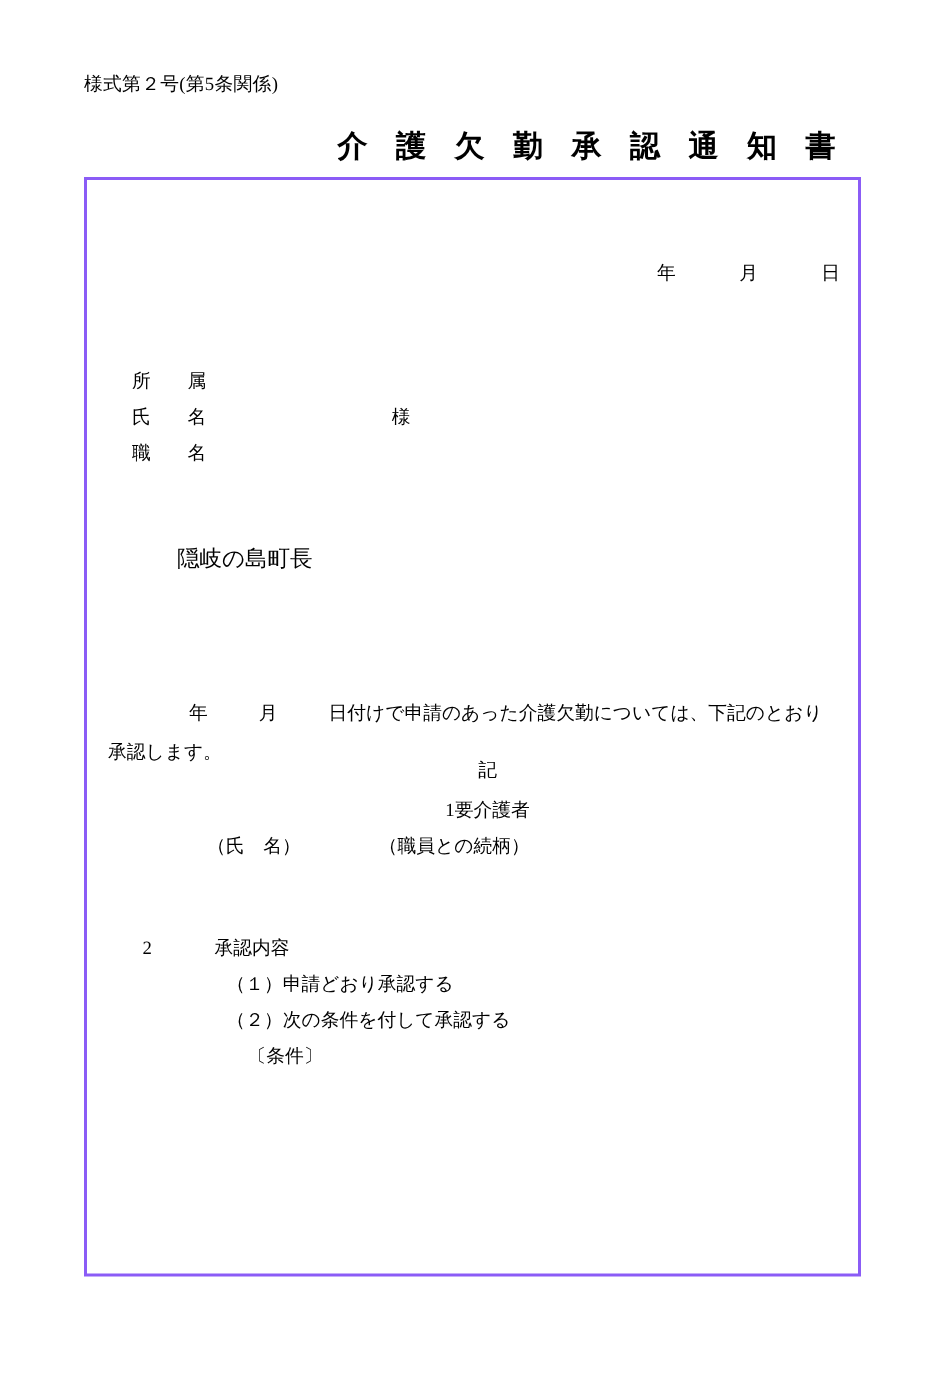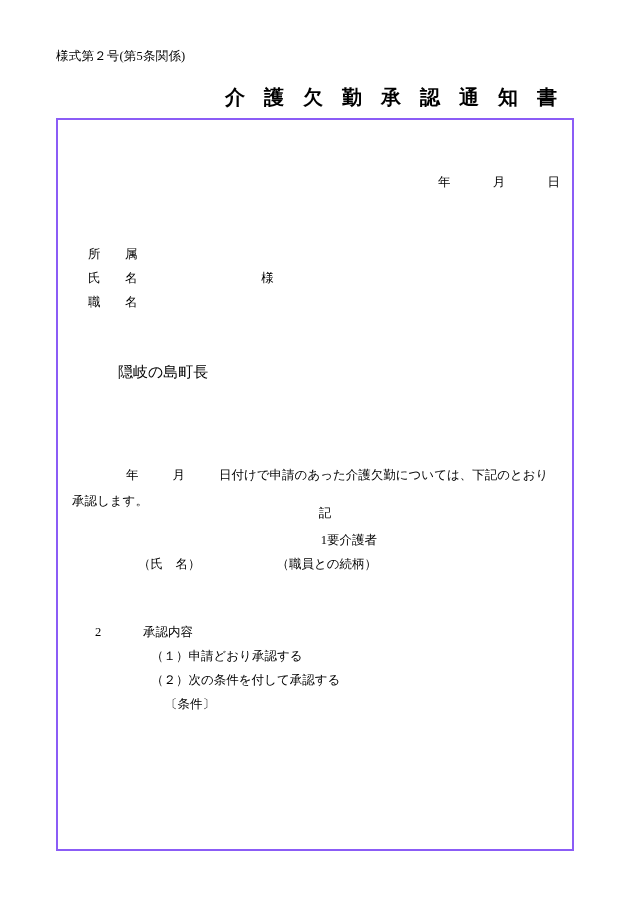--- a/index.html
+++ b/index.html
@@ -134,21 +134,21 @@
   .item-2 { left: 37px; top: 500px; }
   .item .num {
     display: inline-block;
     width: 48px;
   }
   .sub {
     margin-left: 56px;
   }
   .sub .col2 {
     display: inline-block;
-    margin-left: 76px;
+    margin-left: 52px;
   }
 </style>
 </head>
 <body>
 
 <div class="page">
 
   <div class="form-number">様式第２号(第5条関係)</div>
 
   <div class="doc-title">介 護 欠 勤 承 認 通 知 書</div>

